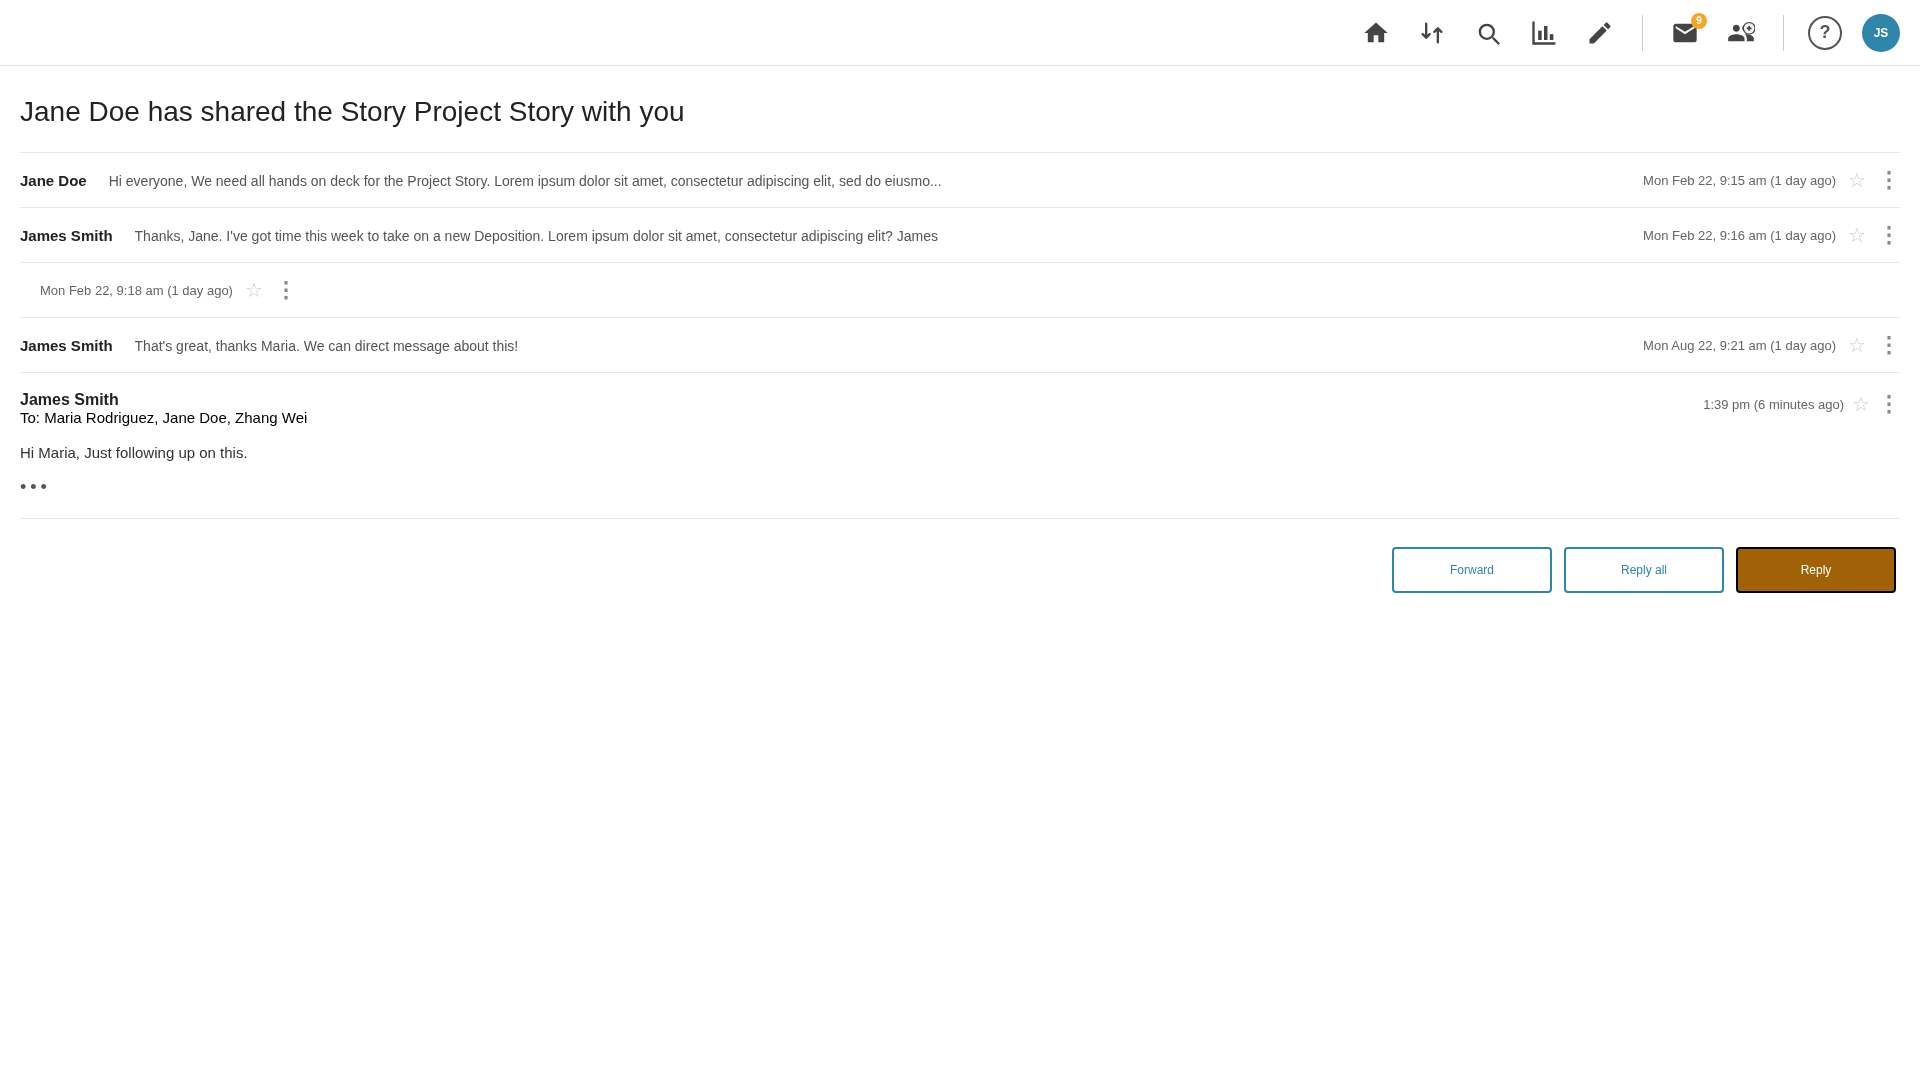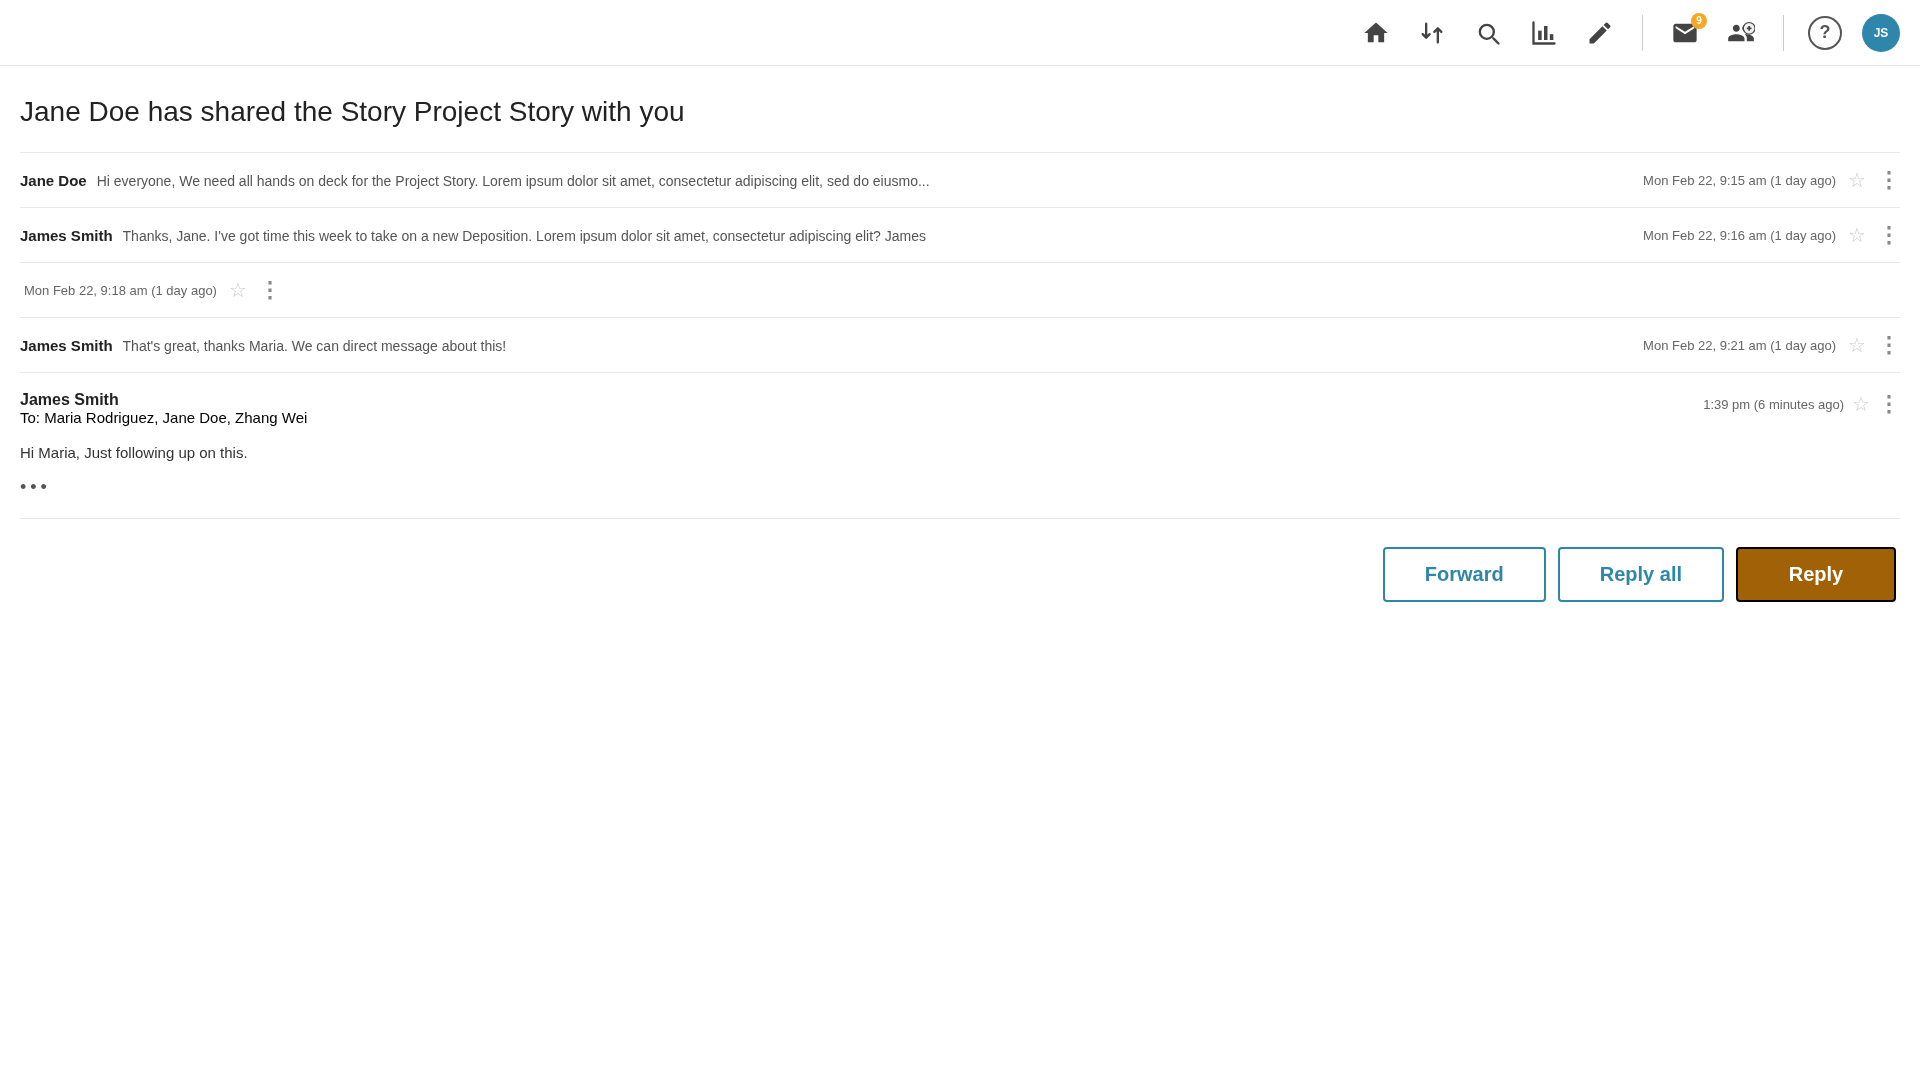--- a/index.html
+++ b/index.html
@@ -110,21 +110,21 @@
       border-bottom: 1px solid #e8e8e8;
       position: relative;
     }
     .message-row:first-of-type {
       border-top: 1px solid #e8e8e8;
     }
     .message-left {
       flex: 1;
       display: flex;
       align-items: baseline;
-      gap: 10px;
+      gap: 22px;
       min-width: 0;
       overflow: hidden;
       white-space: nowrap;
       text-overflow: ellipsis;
     }
     .message-sender {
       font-weight: 700;
       font-size: 15px;
       color: #222;
       white-space: nowrap;
@@ -135,21 +135,21 @@
       color: #555;
       overflow: hidden;
       text-overflow: ellipsis;
       white-space: nowrap;
     }
     .message-right {
       display: flex;
       align-items: center;
       gap: 12px;
       flex-shrink: 0;
-      margin-left: 4px;
+      margin-left: 20px;
     }
     .message-time {
       font-size: 13px;
       color: #666;
       white-space: nowrap;
     }
     .star-icon {
       color: #ccc;
       font-size: 20px;
       cursor: pointer;
@@ -210,24 +210,24 @@
     
     .action-buttons {
       display: flex;
       justify-content: flex-end;
       gap: 12px;
       margin-top: 28px;
       padding-right: 4px;
     }
     .btn {
       padding: 14px 40px;
-      font-size: 20px;
+      font-size: 12px;
       border-radius: 4px;
       cursor: pointer;
-      font-weight: 700;
+      font-weight: 400;
       min-width: 160px;
     }
     .btn-outline {
       background: #fff;
       border: 2px solid #2e86ab;
       color: #2e86ab;
     }
     .btn-primary {
       background: #a16207;
       border: 2px solid #000000;
@@ -334,21 +334,21 @@
       <span class="more-icon">⋮</span>
     </div>
   </div>
 
   <div class="message-row">
     <div class="message-left">
       <span class="message-sender">James Smith</span>
       <span class="message-preview">That's great, thanks Maria. We can direct message about this!</span>
     </div>
     <div class="message-right">
-      <span class="message-time">Mon Feb 22, 9:21 am (1 day ago)</span>
+      <span class="message-time">Mon Aug 22, 9:21 am (1 day ago)</span>
       <span class="star-icon">☆</span>
       <span class="more-icon">⋮</span>
     </div>
   </div>
 
   <div class="message-expanded">
     <div class="expanded-header">
       <div class="expanded-sender-block">
         <div class="expanded-sender-name">James Smith</div>
         <div class="expanded-to">

